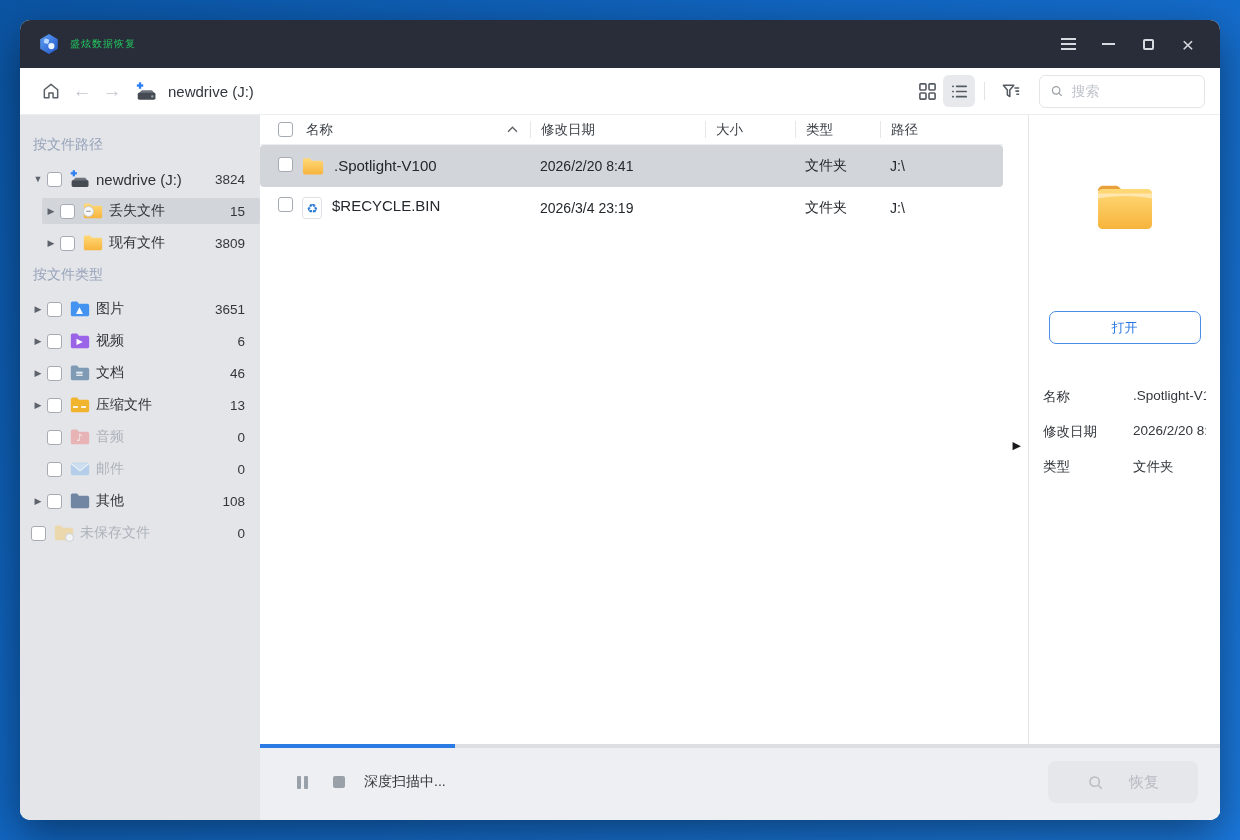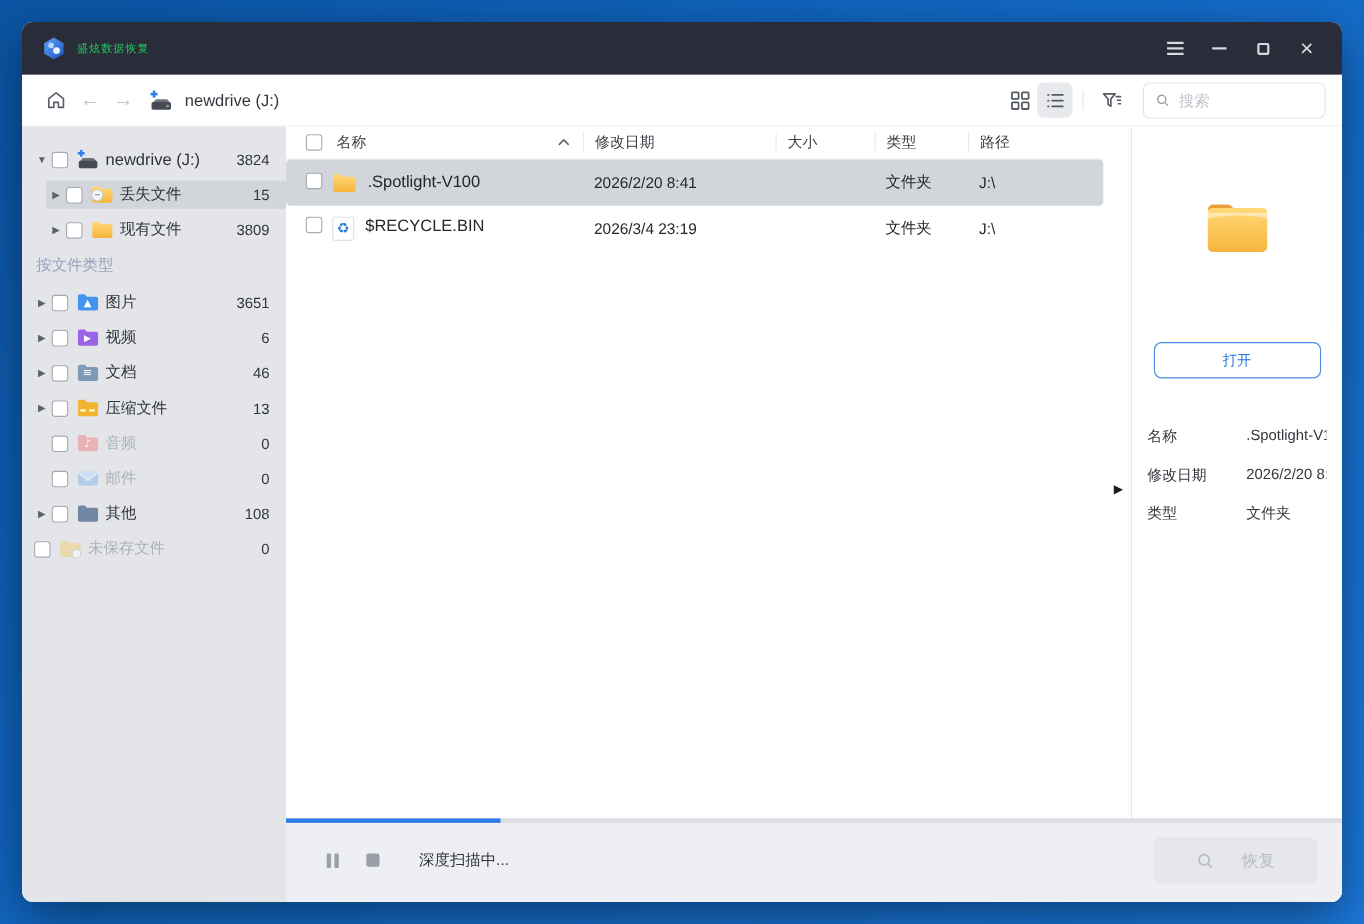--- a/index.html
+++ b/index.html
@@ -108,21 +108,21 @@
   .dvalue{flex:1;white-space:nowrap;overflow:hidden}
   
   .statusbar{height:76px;background:var(--statusbar_bg,#edeff2);flex:0 0 auto;position:relative;
     display:flex;align-items:center;padding-left:30px}
   .ptrack{position:absolute;left:0;top:0;right:0;height:4px;background:#dcdee2}
   .pfill{height:100%;background:var(--progress,#2a7ce4)}
   .ctl{width:24px;height:26px;display:flex;align-items:center;justify-content:center;gap:3px;
     cursor:pointer;margin-right:13px}
   .pbar{width:4px;height:13px;background:#9aa0a8;border-radius:1px}
   .stopsq{width:12px;height:12px;background:#9aa0a8;border-radius:2px}
-  .stext{margin-left:17px;cursor:default}
+  .stext{cursor:default}
   .stitle{font-size:14px;color:#33373c}
   .sdetail{font-size:13px;color:#7d848d;margin-top:4px}
   .recover{margin-left:auto;margin-right:22px;width:150px;height:42px;background:#e5e7ea;
     border-radius:8px;display:flex;align-items:center;justify-content:center;gap:25px;
     color:#b8bcc3;font-size:15px;cursor:default}
 </style>
 </head>
 <body>
 
 <svg width="0" height="0" style="position:absolute">
@@ -208,20 +208,21 @@
           <circle cx="9" cy="9" r="5.5"></circle>
           <path d="M13.2 13.2 L17.2 17.2"></path>
         </svg>
       <input placeholder="搜索" style="">
     </span>
   </div>
 
   <div class="content">
 
     <div class="sidebar">
+      <div class="sechead">按文件路径</div>
 
       <div class="srow lvl0">
         <span class="arrow">▼</span>
         <span class="cb"></span>
         <span class="sicon">
           <svg width="21" height="20" viewBox="0 0 24 22">
               <rect x="4.2" y="1" width="2.6" height="7" fill="#2f80f0"></rect>
               <rect x="2" y="3.2" width="7" height="2.6" fill="#2f80f0"></rect>
               <path d="M4 13 L7.5 9.5 h11 L21.5 13 z" fill="#6d737d"></path>
               <rect x="3" y="12.4" width="19.3" height="7.6" rx="1.6" fill="#454a53"></rect>

